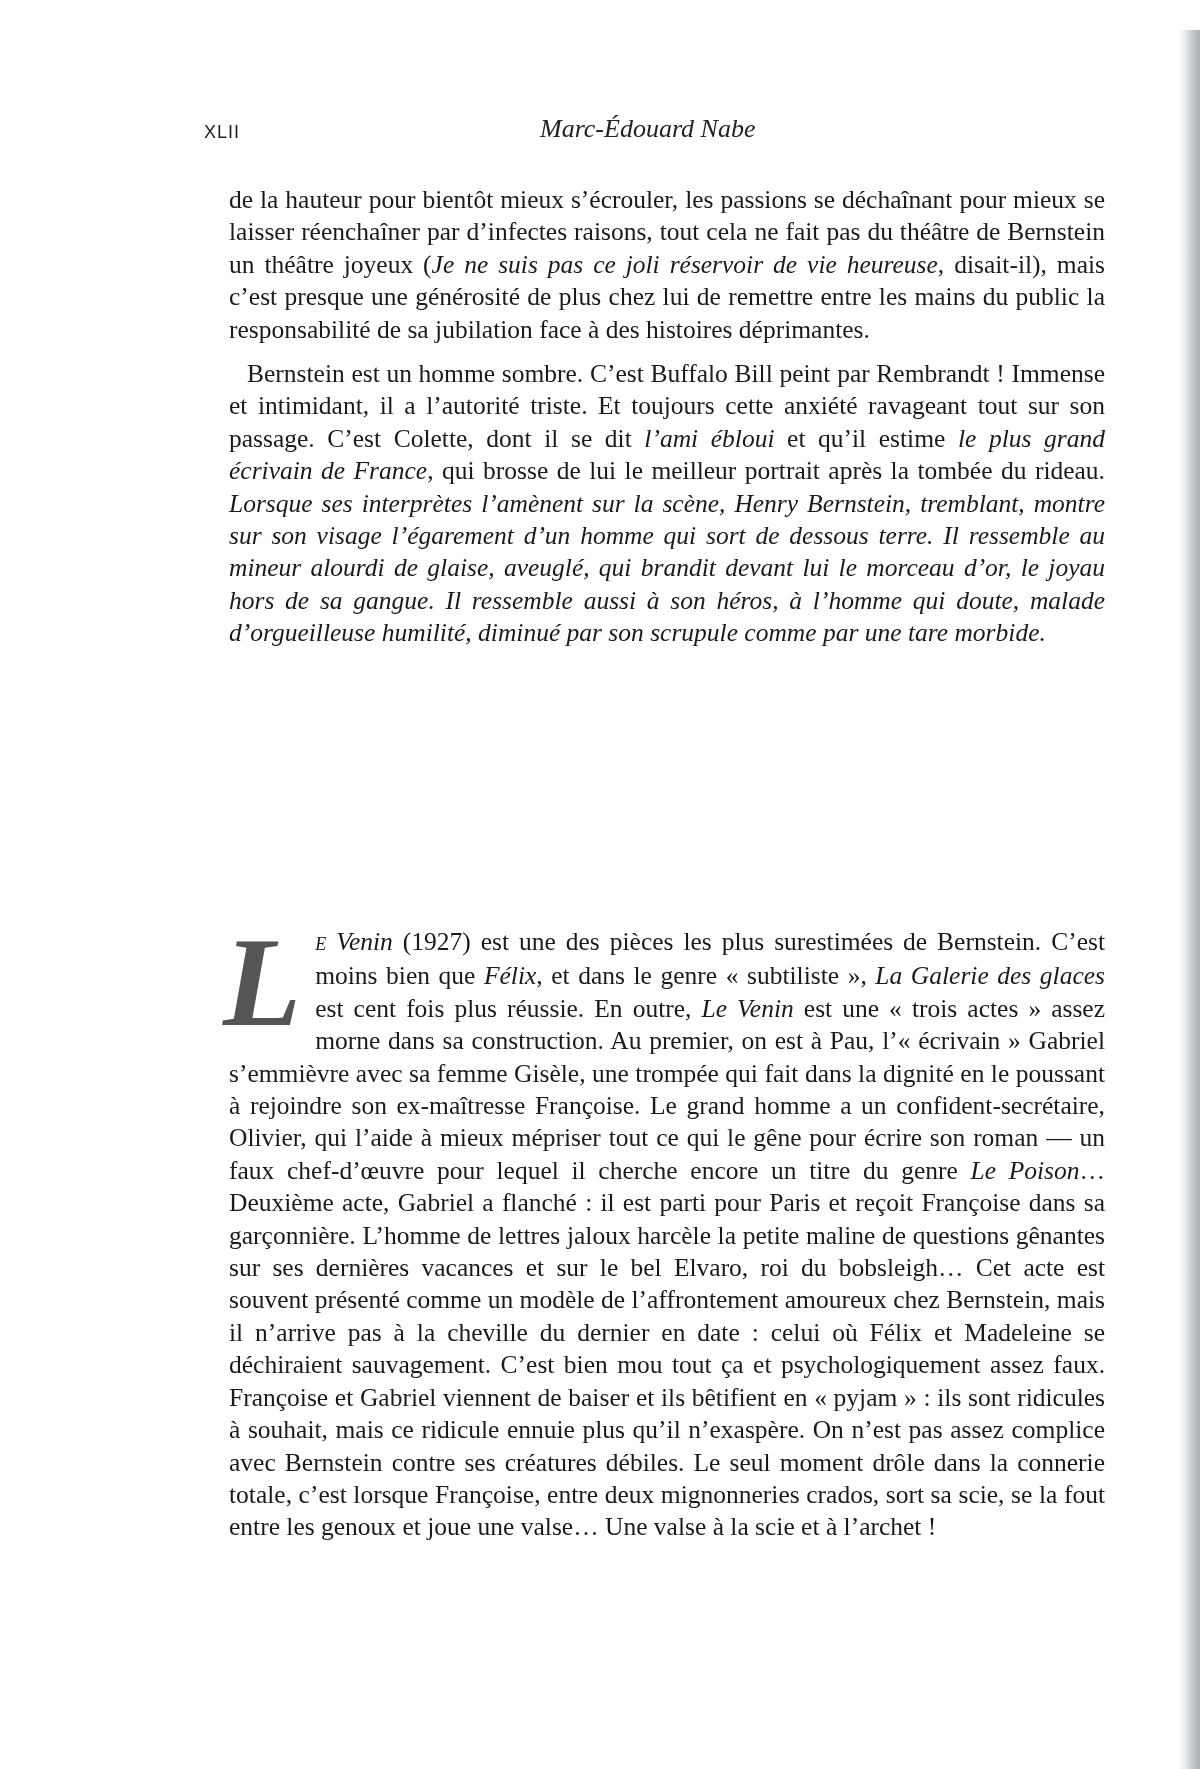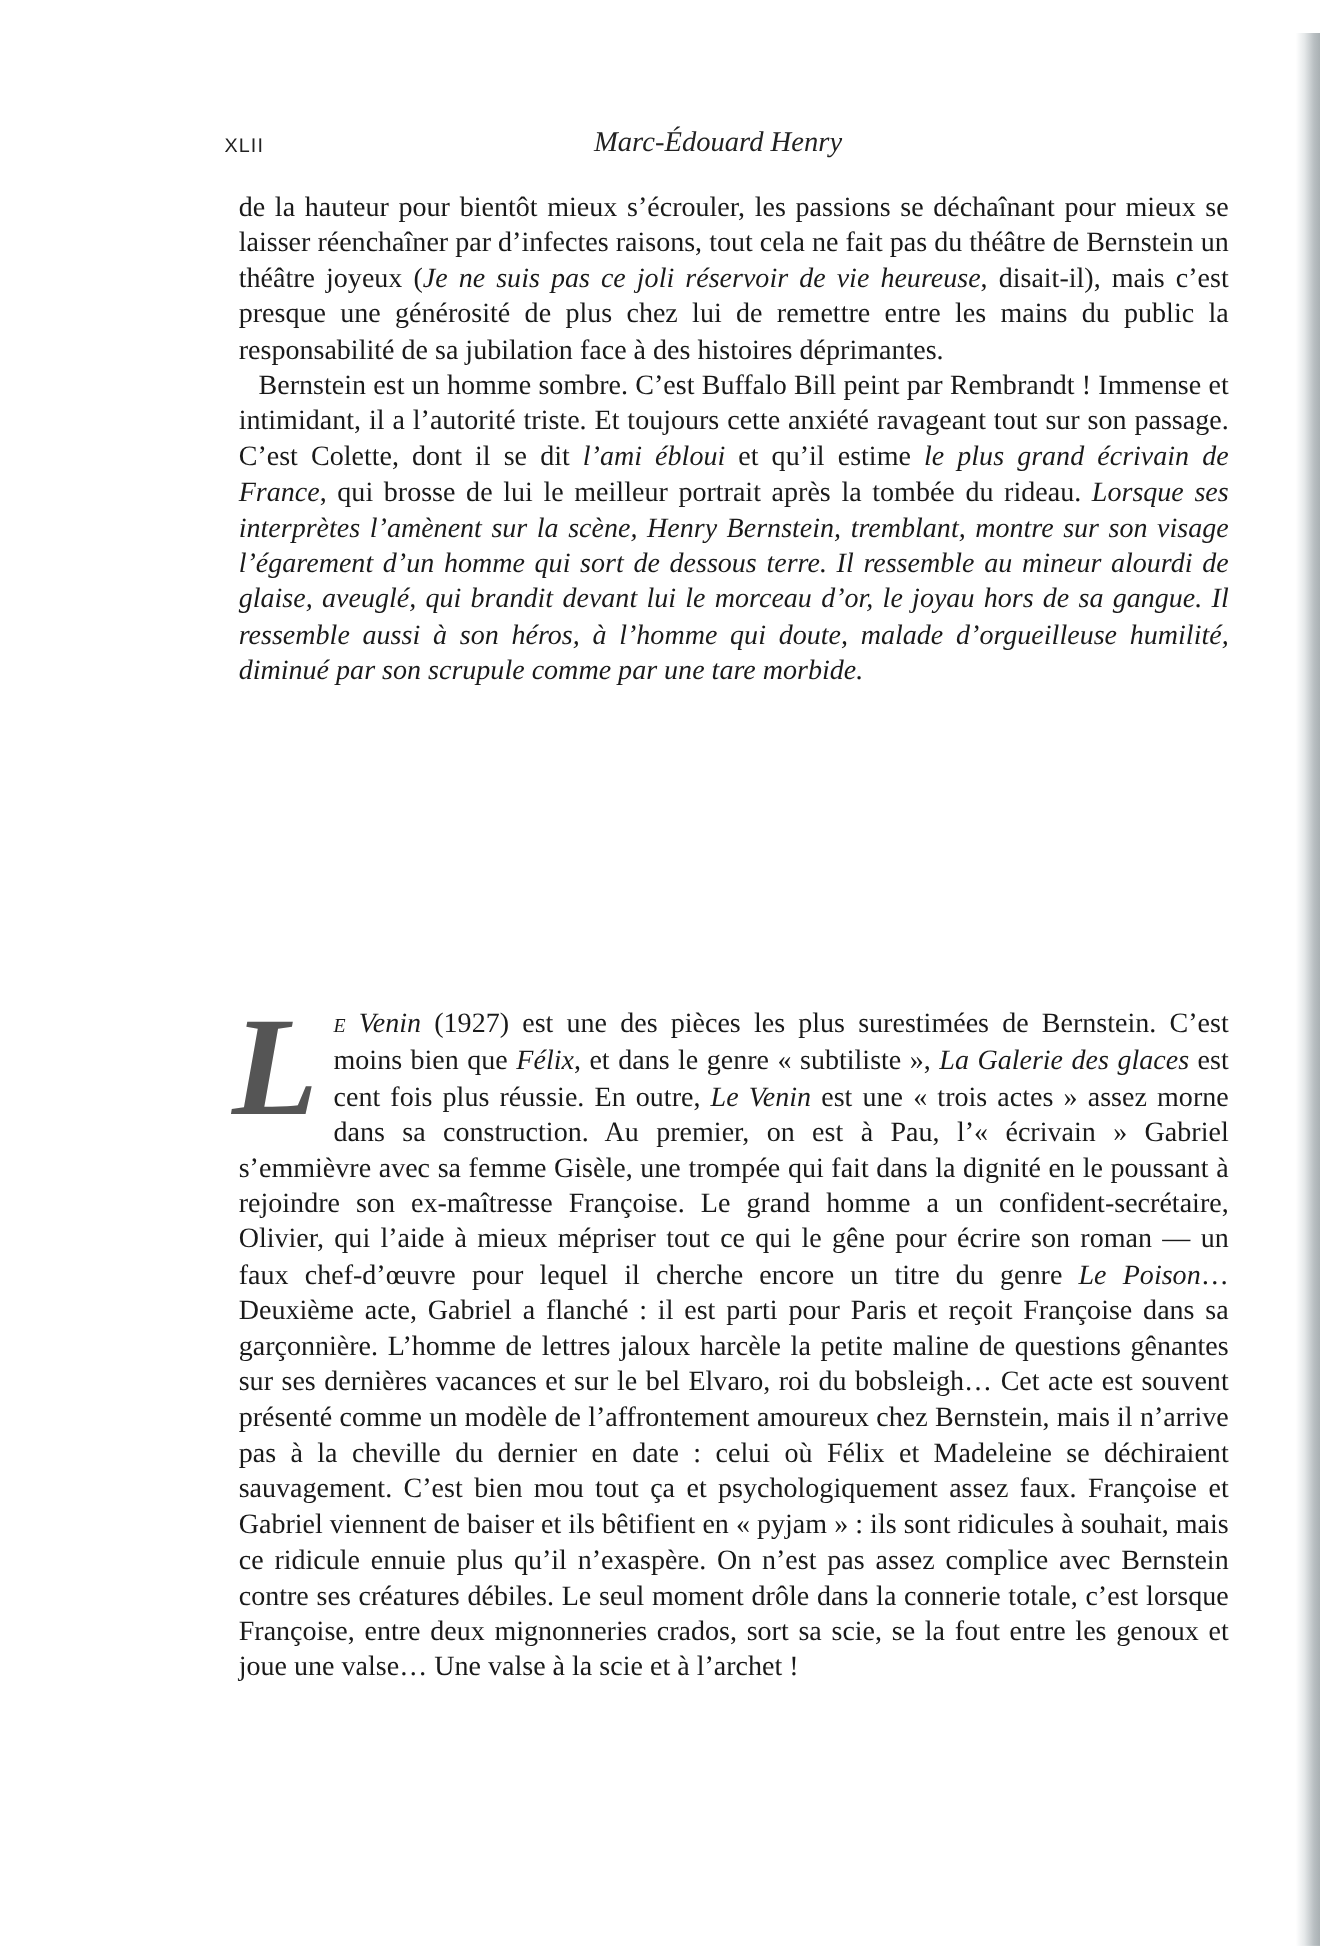--- a/index.html
+++ b/index.html
@@ -55,21 +55,21 @@
       line-height: 32.4px;
       text-align: justify;
     }
     .block-1 {
       top: 172px;
     }
     .block-2 {
       top: 914px;
     }
     .para {
-      margin: 0;
+      margin: 12px;
     }
     .indent {
       text-indent: 18px;
     }
     i, .it {
       font-style: italic;
     }
     .drop-cap {
       float: left;
       font-family: "Liberation Serif", "DejaVu Serif", serif;
@@ -90,21 +90,21 @@
       font-size: 18px;
     }
   </style>
 </head>
 <body>
 
 <div class="page-shadow"></div>
 
 <header class="running-head">
   <span class="folio">XLII</span>
-  <span class="author-head">Marc-Édouard Henry</span>
+  <span class="author-head">Marc-Édouard Nabe</span>
 </header>
 
 <section class="text-block block-1">
   <p class="para"><span>de la hauteur pour bientôt mieux s’écrouler, les passions se déchaînant pour mieux se laisser réenchaîner par d’infectes raisons, tout cela ne fait pas du théâtre de Bernstein un théâtre joyeux (</span><i>Je ne suis pas ce joli réservoir de vie heureuse</i><span>, disait-il), mais c’est presque une générosité de plus chez lui de remettre entre les mains du public la responsabilité de sa jubilation face à des histoires déprimantes.</span></p>
   <p class="para indent"><span>Bernstein est un homme sombre. C’est Buffalo Bill peint par Rembrandt ! Immense et intimidant, il a l’autorité triste. Et toujours cette anxiété ravageant tout sur son passage. C’est Colette, dont il se dit </span><i>l’ami ébloui</i><span> et qu’il estime </span><i>le plus grand écrivain de France</i><span>, qui brosse de lui le meilleur portrait après la tombée du rideau. </span><i>Lorsque ses interprètes l’amènent sur la scène, Henry Bernstein, tremblant, montre sur son visage l’égarement d’un homme qui sort de dessous terre. Il ressemble au mineur alourdi de glaise, aveuglé, qui brandit devant lui le morceau d’or, le joyau hors de sa gangue. Il ressemble aussi à son héros, à l’homme qui doute, malade d’orgueilleuse humilité, diminué par son scrupule comme par une tare morbide.</i></p>
 </section>
 
 <section class="text-block block-2">
   <p class="para"><span class="drop-cap">L</span><span class="lead-in"><span class="sc">E</span> <span>Venin</span></span><span> (1927) est une des pièces les plus surestimées de Bernstein. C’est moins bien que </span><i>Félix</i><span>, et dans le genre « subtiliste », </span><i>La Galerie des glaces</i><span> est cent fois plus réussie. En outre, </span><i>Le Venin</i><span> est une « trois actes » assez morne dans sa construction. Au premier, on est à Pau, l’« écrivain » Gabriel s’emmièvre avec sa femme Gisèle, une trompée qui fait dans la dignité en le poussant à rejoindre son ex-maîtresse Françoise. Le grand homme a un confident-secrétaire, Olivier, qui l’aide à mieux mépriser tout ce qui le gêne pour écrire son roman — un faux chef-d’œuvre pour lequel il cherche encore un titre du genre </span><i>Le Poison</i><span>… Deuxième acte, Gabriel a flanché : il est parti pour Paris et reçoit Françoise dans sa garçonnière. L’homme de lettres jaloux harcèle la petite maline de questions gênantes sur ses dernières vacances et sur le bel Elvaro, roi du bobsleigh… Cet acte est souvent présenté comme un modèle de l’affrontement amoureux chez Bernstein, mais il n’arrive pas à la cheville du dernier en date : celui où Félix et Madeleine se déchiraient sauvagement. C’est bien mou tout ça et psychologiquement assez faux. Françoise et Gabriel viennent de baiser et ils bêtifient en « pyjam » : ils sont ridicules à souhait, mais ce ridicule ennuie plus qu’il n’exaspère. On n’est pas assez complice avec Bernstein contre ses créatures débiles. Le seul moment drôle dans la connerie totale, c’est lorsque Françoise, entre deux mignonneries crados, sort sa scie, se la fout entre les genoux et joue une valse… Une valse à la scie et à l’archet !</span></p>
 </section>

